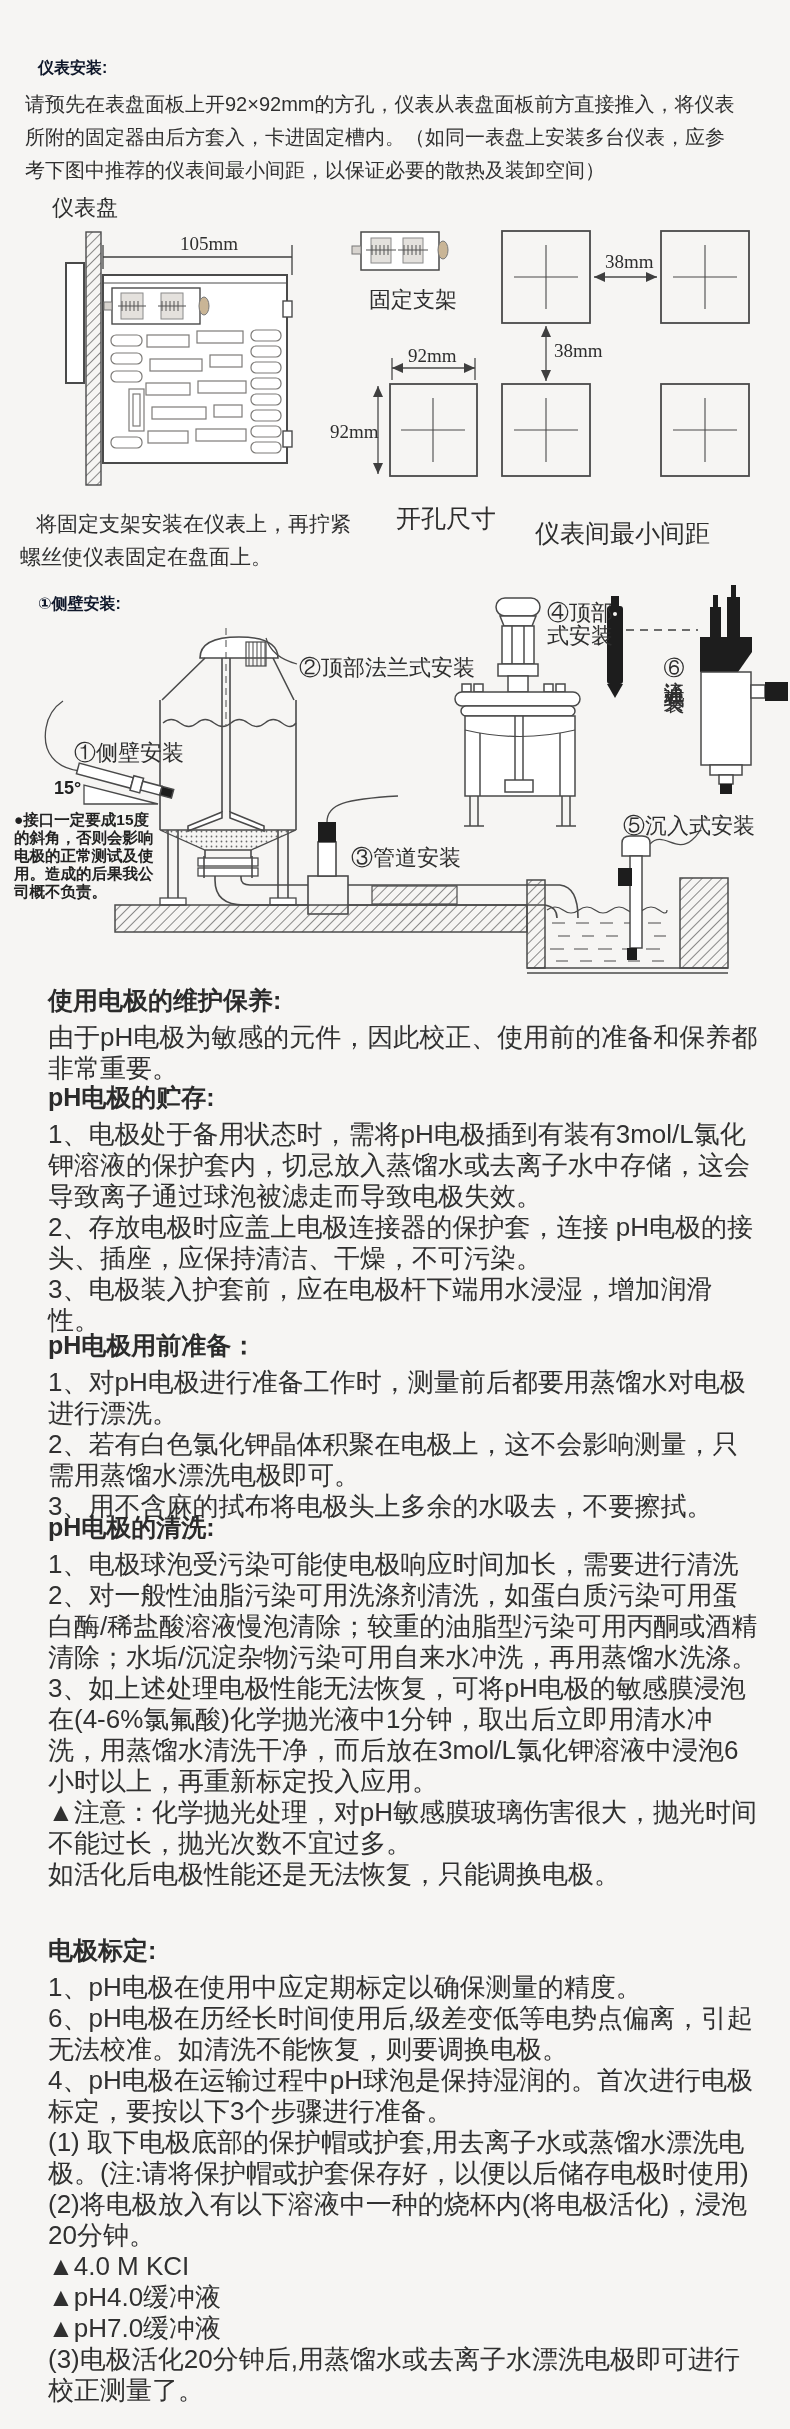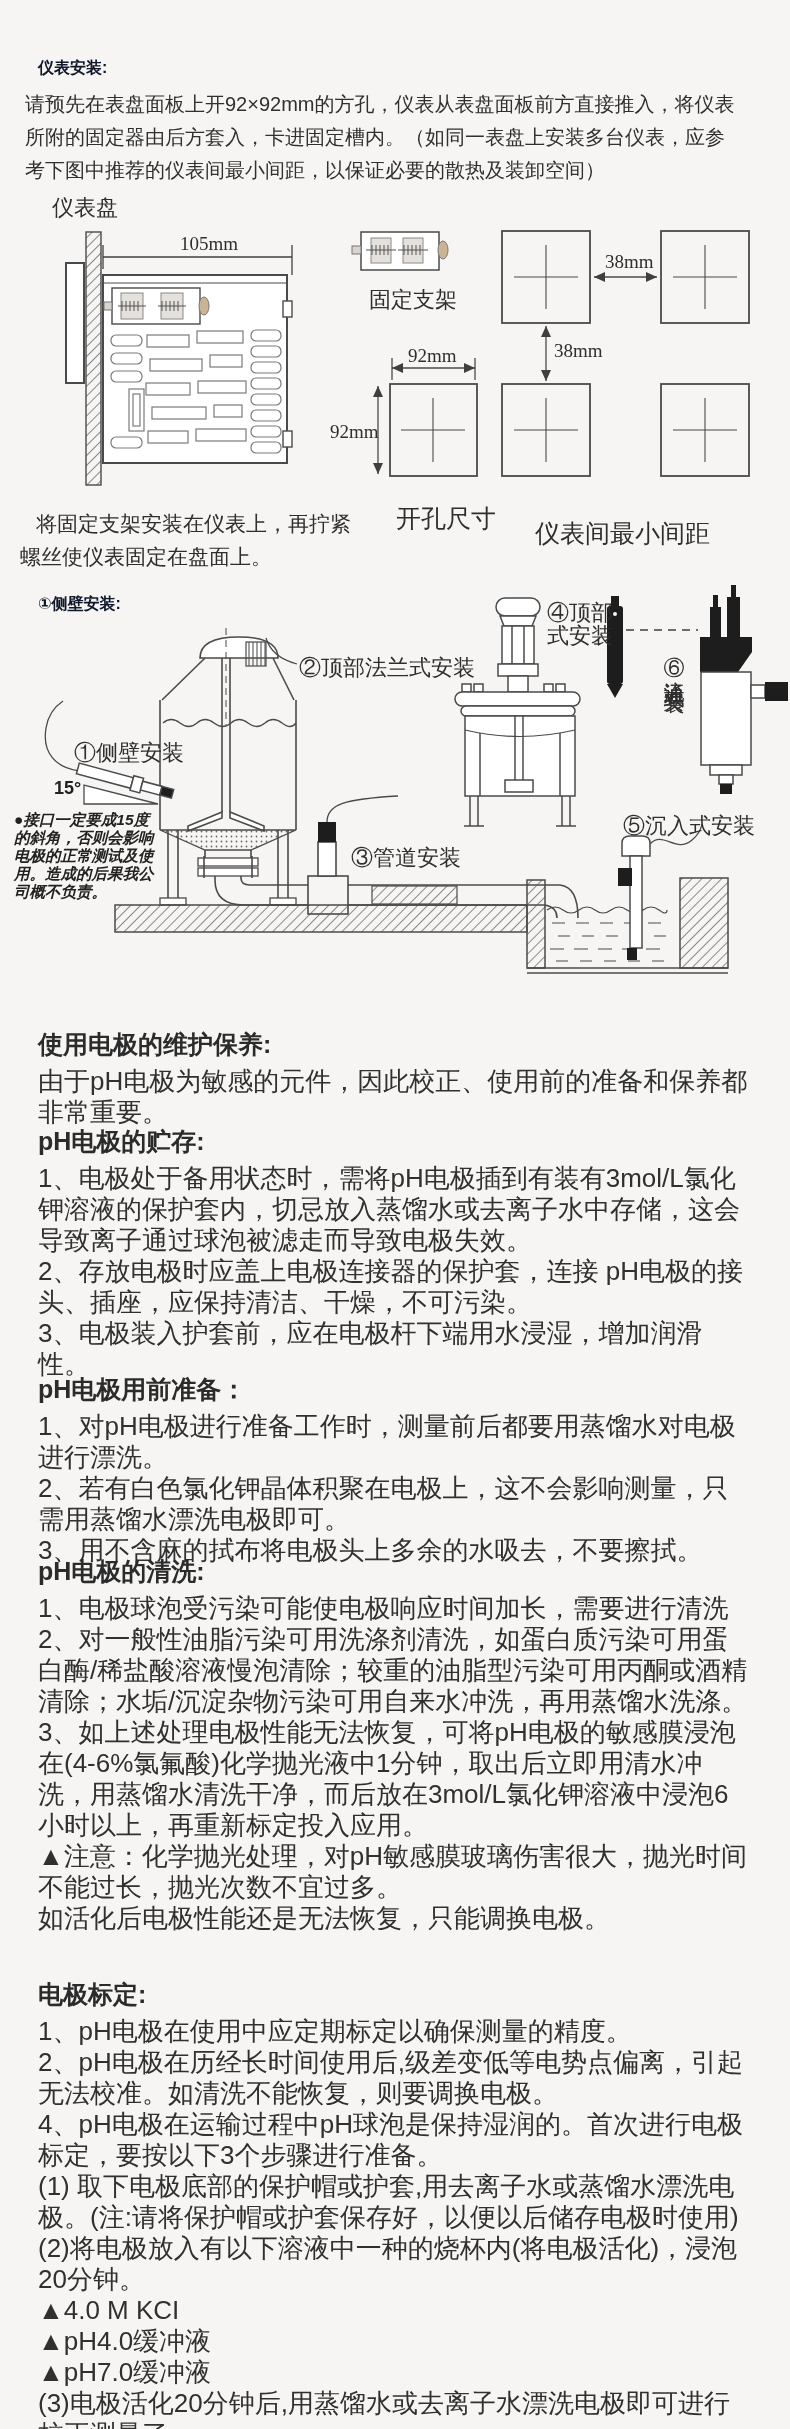--- a/index.html
+++ b/index.html
@@ -4,31 +4,31 @@
 <style>
   html,body{margin:0;padding:0;}
   body{
     width:790px;height:2429px;position:relative;overflow:hidden;
     background:#f6f5f3;color:#333;
     font-family:"Liberation Sans","DejaVu Sans",sans-serif;
   }
   .abs{position:absolute;}
   .subhead{font-size:16px;font-weight:bold;color:#0f172a;}
   .intro{font-size:20px;line-height:33px;color:#303030;}
-  .sec{position:absolute;left:38px;width:716px;margin-top:44px;}
+  .sec{position:absolute;left:48px;width:716px;}
   .sec h2{margin:0 0 6px 0;font-size:25px;line-height:31px;font-weight:bold;color:#2b2b2b;}
   .sec p{margin:0;font-size:26px;line-height:31px;color:#303030;}
   .fig{position:absolute;left:0;width:790px;}
   .fig svg{position:absolute;left:0;top:0;}
   .dlabel{position:absolute;font-family:"Liberation Serif","DejaVu Serif",serif;color:#2e2e2e;white-space:nowrap;}
   .dim{font-size:19px;}
   .big{font-size:25px;}
   .mid{font-size:22px;}
   .cap{font-family:"Liberation Sans","DejaVu Sans",sans-serif;font-size:21px;line-height:33px;color:#2e2e2e;font-weight:500;}
-  .note{font-family:"Liberation Sans","DejaVu Sans",sans-serif;font-size:15.5px;line-height:18px;font-weight:600;color:#222;font-style:italic;}
+  .note{font-family:"Liberation Sans","DejaVu Sans",sans-serif;font-size:15.5px;line-height:18px;font-weight:600;color:#222;}
   .vert{writing-mode:vertical-rl;text-orientation:upright;letter-spacing:3px;font-size:21px;}
   .ang{font-family:"Liberation Sans","DejaVu Sans",sans-serif;font-weight:bold;font-size:18px;color:#222;}
 </style>
 </head>
 <body>
 
 <div class="abs subhead" style="left:38px;top:58px">仪表安装:</div>
 <div class="abs intro" style="left:25px;top:88px;width:712px">请预先在表盘面板上开92×92mm的方孔，仪表从表盘面板前方直接推入，将仪表所附的固定器由后方套入，卡进固定槽内。（如同一表盘上安装多台仪表，应参考下图中推荐的仪表间最小间距，以保证必要的散热及装卸空间）</div>
 
 <div class="fig" style="top:185px;height:395px">
@@ -344,21 +344,21 @@
   <p>1、电极球泡受污染可能使电极响应时间加长，需要进行清洗</p>
   <p>2、对一般性油脂污染可用洗涤剂清洗，如蛋白质污染可用蛋白酶/稀盐酸溶液慢泡清除；较重的油脂型污染可用丙酮或酒精清除；水垢/沉淀杂物污染可用自来水冲洗，再用蒸馏水洗涤。</p>
   <p>3、如上述处理电极性能无法恢复，可将pH电极的敏感膜浸泡在(4-6%氯氟酸)化学抛光液中1分钟，取出后立即用清水冲洗，用蒸馏水清洗干净，而后放在3mol/L氯化钾溶液中浸泡6小时以上，再重新标定投入应用。</p>
   <p>▲注意：化学抛光处理，对pH敏感膜玻璃伤害很大，抛光时间不能过长，抛光次数不宜过多。</p>
   <p>如活化后电极性能还是无法恢复，只能调换电极。</p>
 </div>
 
 <div class="sec" style="top:1935px">
   <h2>电极标定:</h2>
   <p>1、pH电极在使用中应定期标定以确保测量的精度。</p>
-  <p>2、pH电极在历经长时间使用后,级差变低等电势点偏离，引起无法校准。如清洗不能恢复，则要调换电极。</p>
+  <p>6、pH电极在历经长时间使用后,级差变低等电势点偏离，引起无法校准。如清洗不能恢复，则要调换电极。</p>
   <p>4、pH电极在运输过程中pH球泡是保持湿润的。首次进行电极标定，要按以下3个步骤进行准备。</p>
   <p>(1) 取下电极底部的保护帽或护套,用去离子水或蒸馏水漂洗电极。(注:请将保护帽或护套保存好，以便以后储存电极时使用)</p>
   <p>(2)将电极放入有以下溶液中一种的烧杯内(将电极活化)，浸泡20分钟。</p>
   <p>▲4.0 M KCI</p>
   <p>▲pH4.0缓冲液</p>
   <p>▲pH7.0缓冲液</p>
   <p>(3)电极活化20分钟后,用蒸馏水或去离子水漂洗电极即可进行校正测量了。</p>
 </div>
 
 </body></html>

